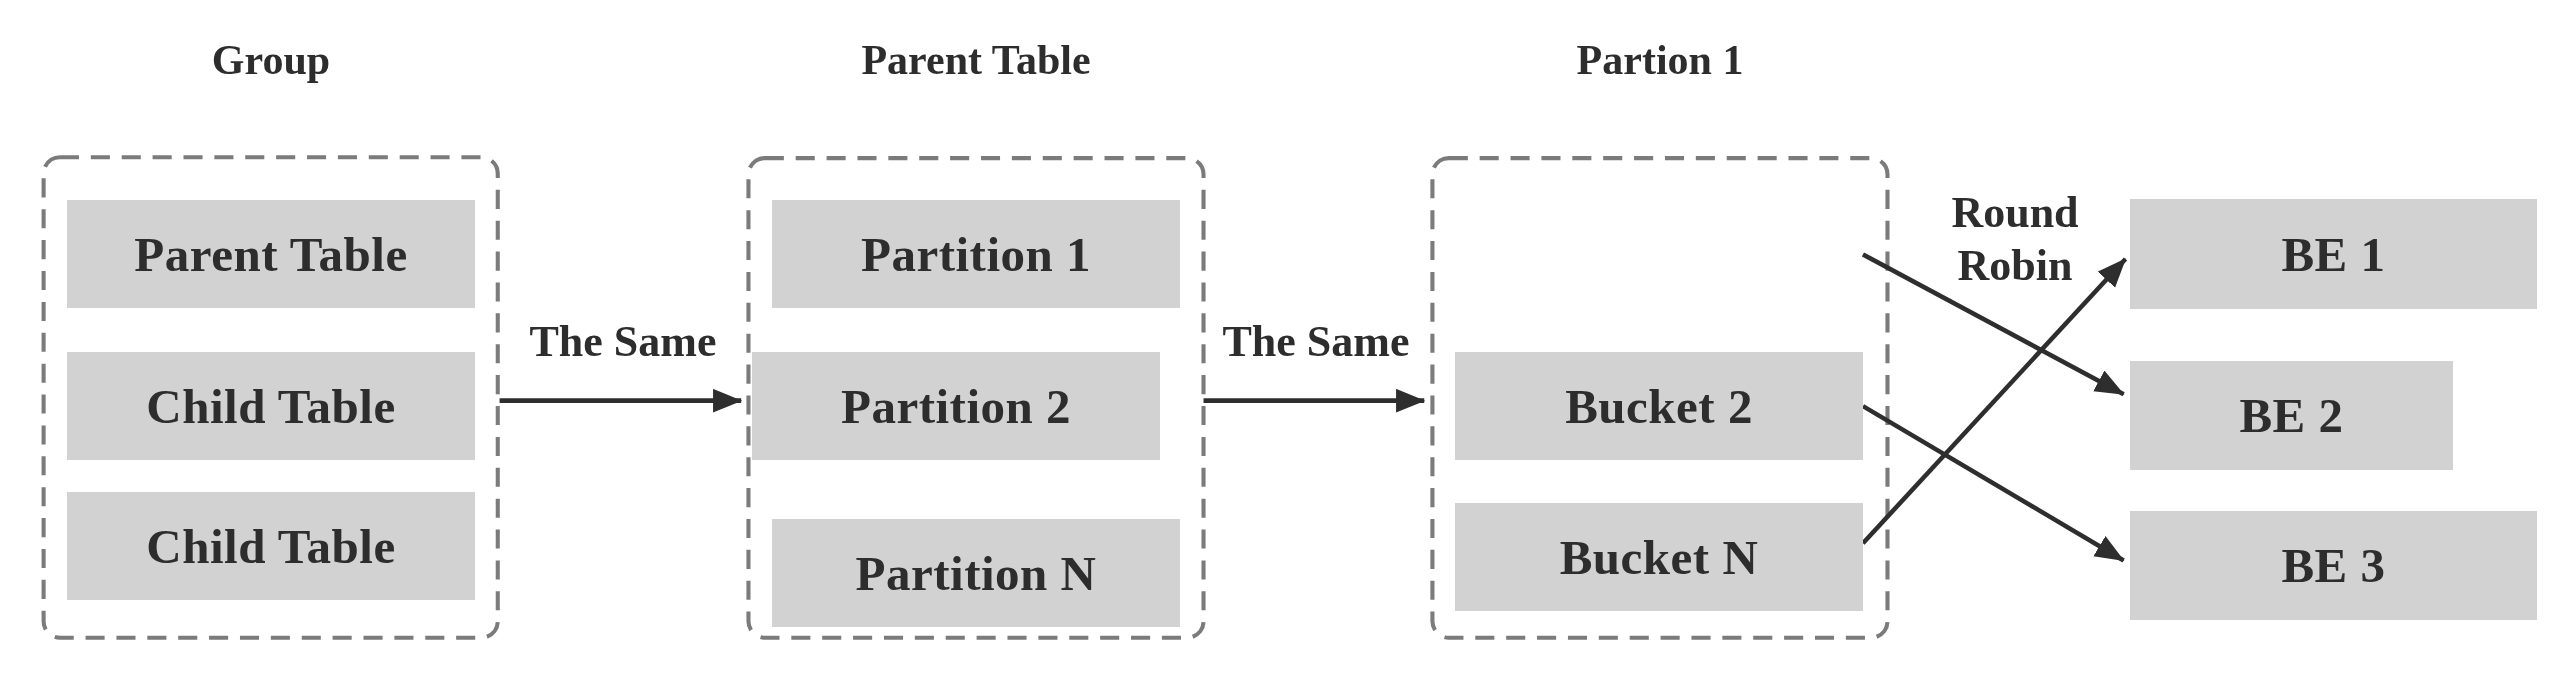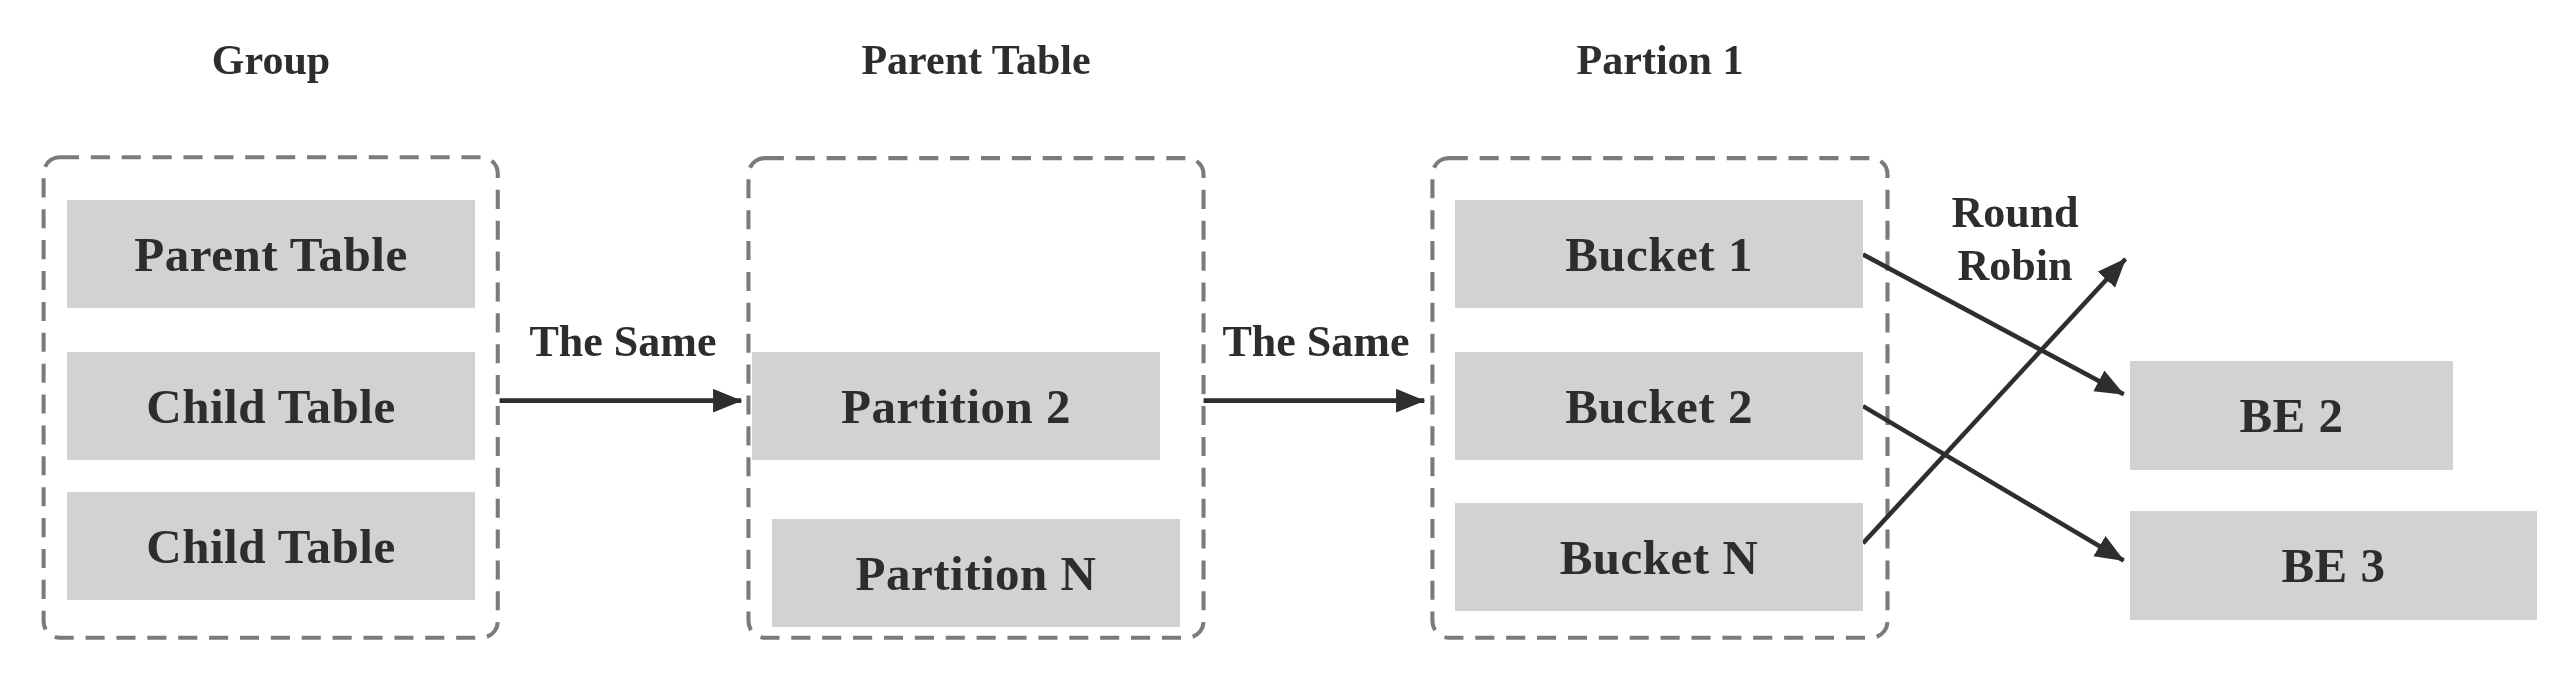--- a/index.html
+++ b/index.html
@@ -93,27 +93,28 @@
   </svg>
 
   <div class="col-title" style="left:271px;">Group</div>
   <div class="col-title" style="left:976px;">Parent Table</div>
   <div class="col-title" style="left:1660px;">Partion 1</div>
 
   <div class="node-box" style="left:67px; top:200px;">Parent Table</div>
   <div class="node-box" style="left:67px; top:352px;">Child Table</div>
   <div class="node-box" style="left:67px; top:492px;">Child Table</div>
 
+  <div class="node-box" style="left:772px; top:200px;">Partition 1</div>
   <div class="node-box" style="left:752px; top:352px;">Partition 2</div>
   <div class="node-box" style="left:772px; top:519px;">Partition N</div>
 
-  <div class="node-box" style="left:1455px; top:200px;">Bucket 1</div>
   <div class="node-box" style="left:1455px; top:352px;">Bucket 2</div>
   <div class="node-box" style="left:1455px; top:492px;margin-top:11px;">Bucket N</div>
 
+  <div class="node-box" style="left:2130px; top:199px; width:407px; height:110px;">BE 1</div>
   <div class="node-box" style="left:2130px; top:361px; width:323px; height:109px;">BE 2</div>
   <div class="node-box" style="left:2130px; top:511px; width:407px; height:109px;">BE 3</div>
 
   <div class="edge-label" style="left:623px; top:316px;">The Same</div>
   <div class="edge-label" style="left:1316px; top:316px;">The Same</div>
   <div class="edge-label two-line" style="left:2015px; top:147px;">
     <div>Round</div>
     <div>Robin</div>
   </div>
 

